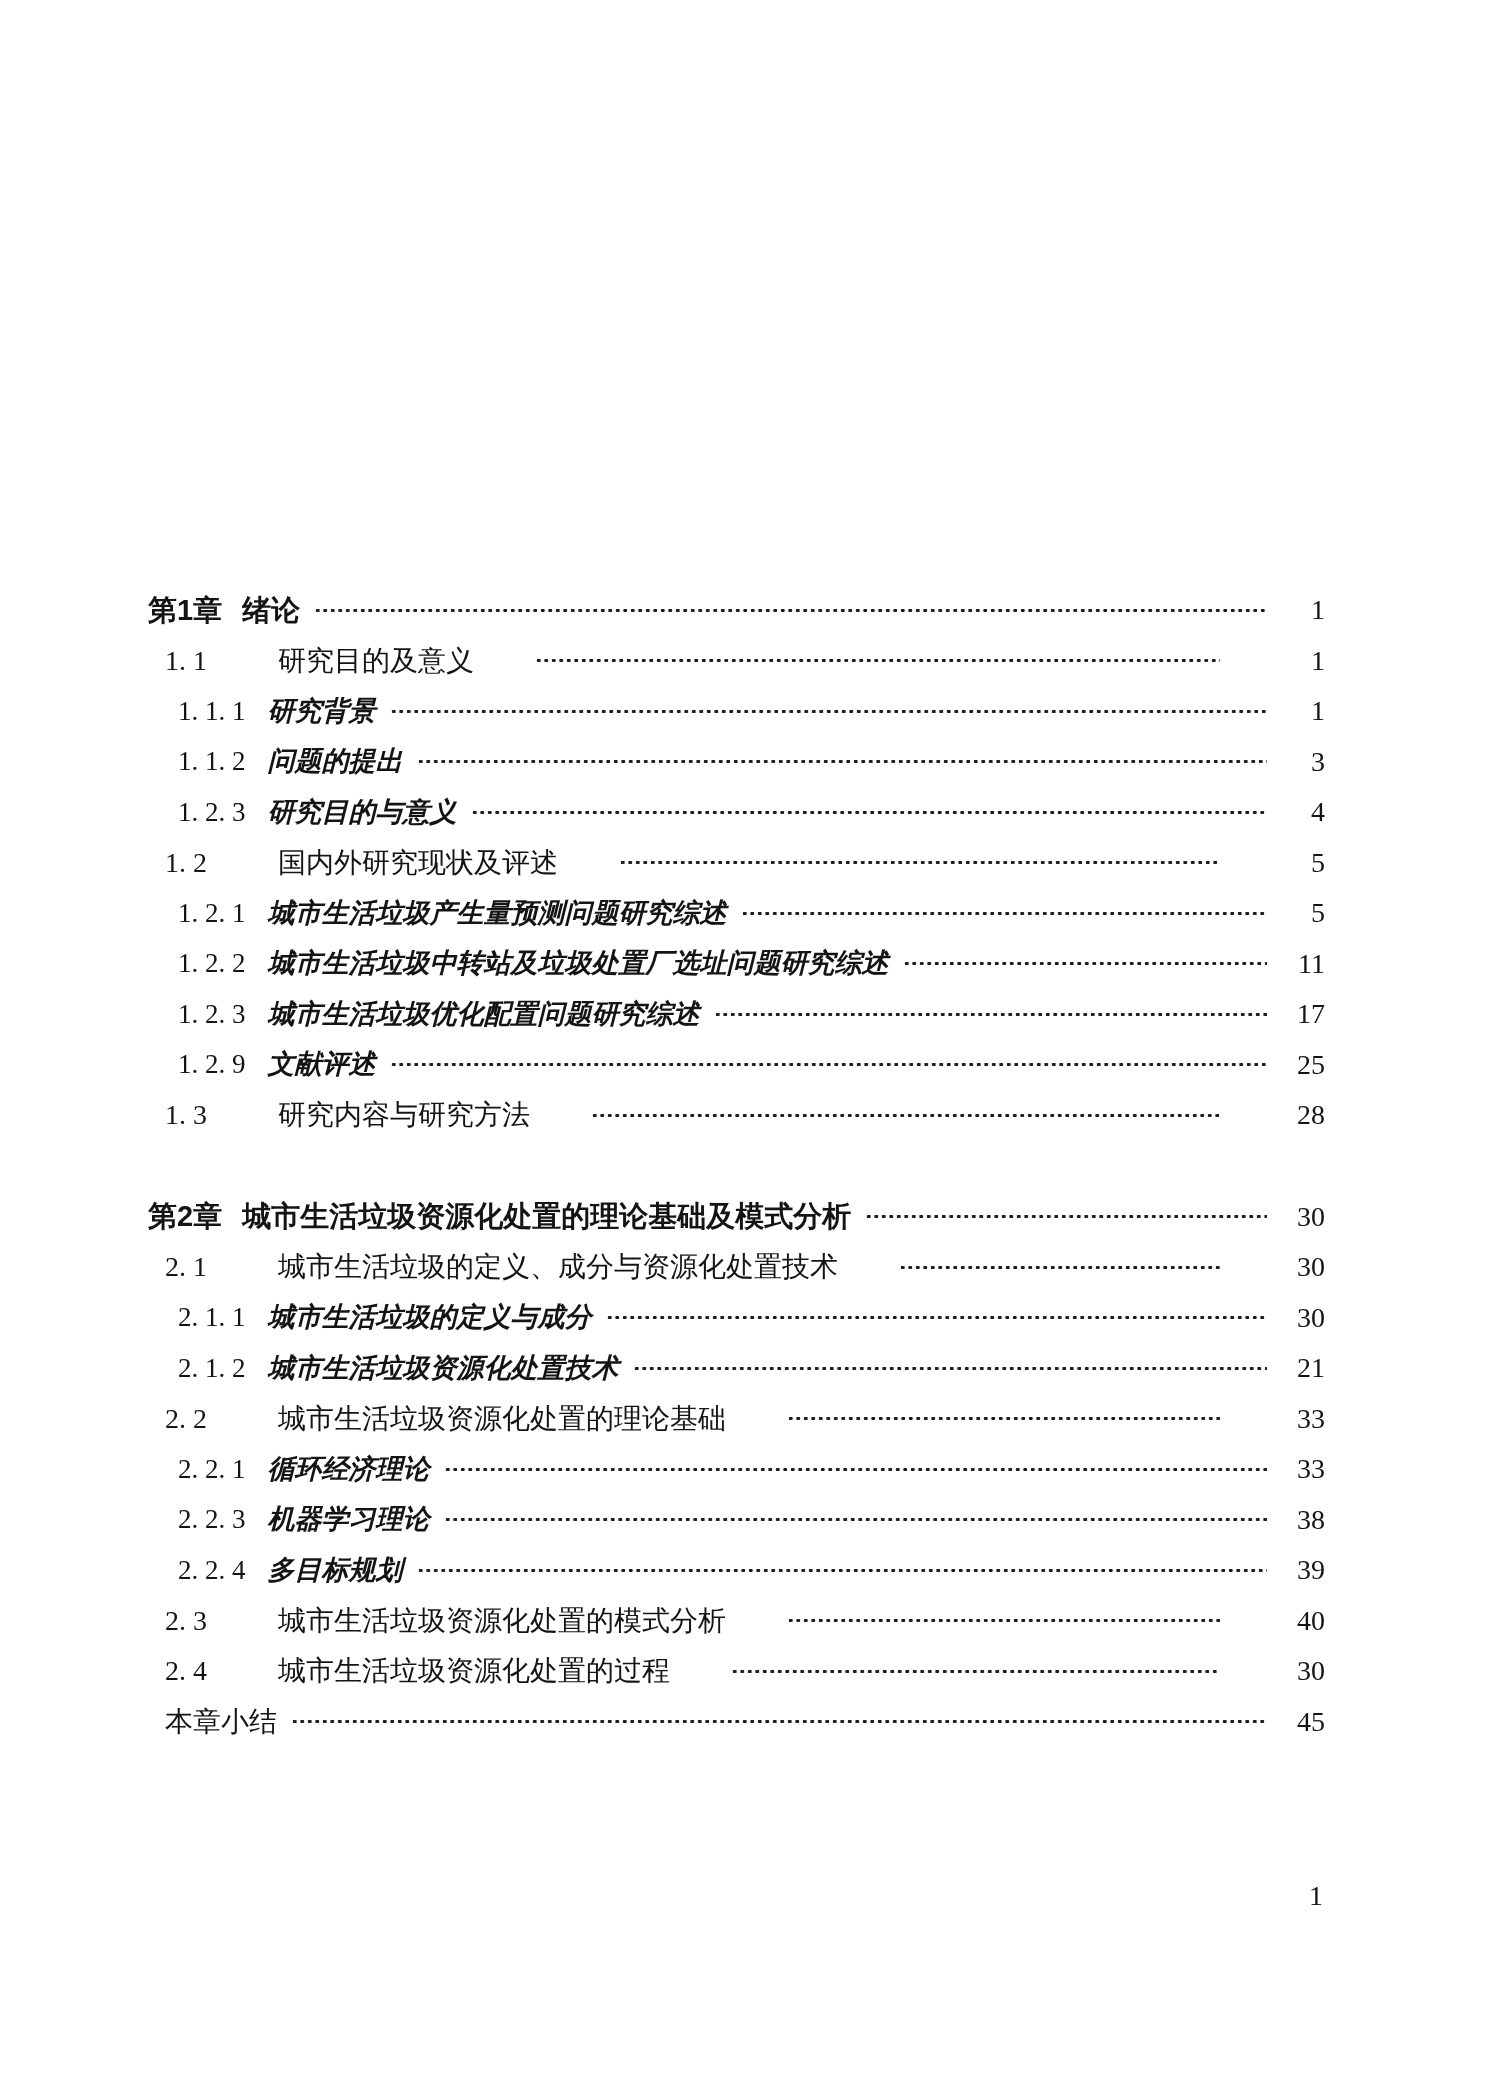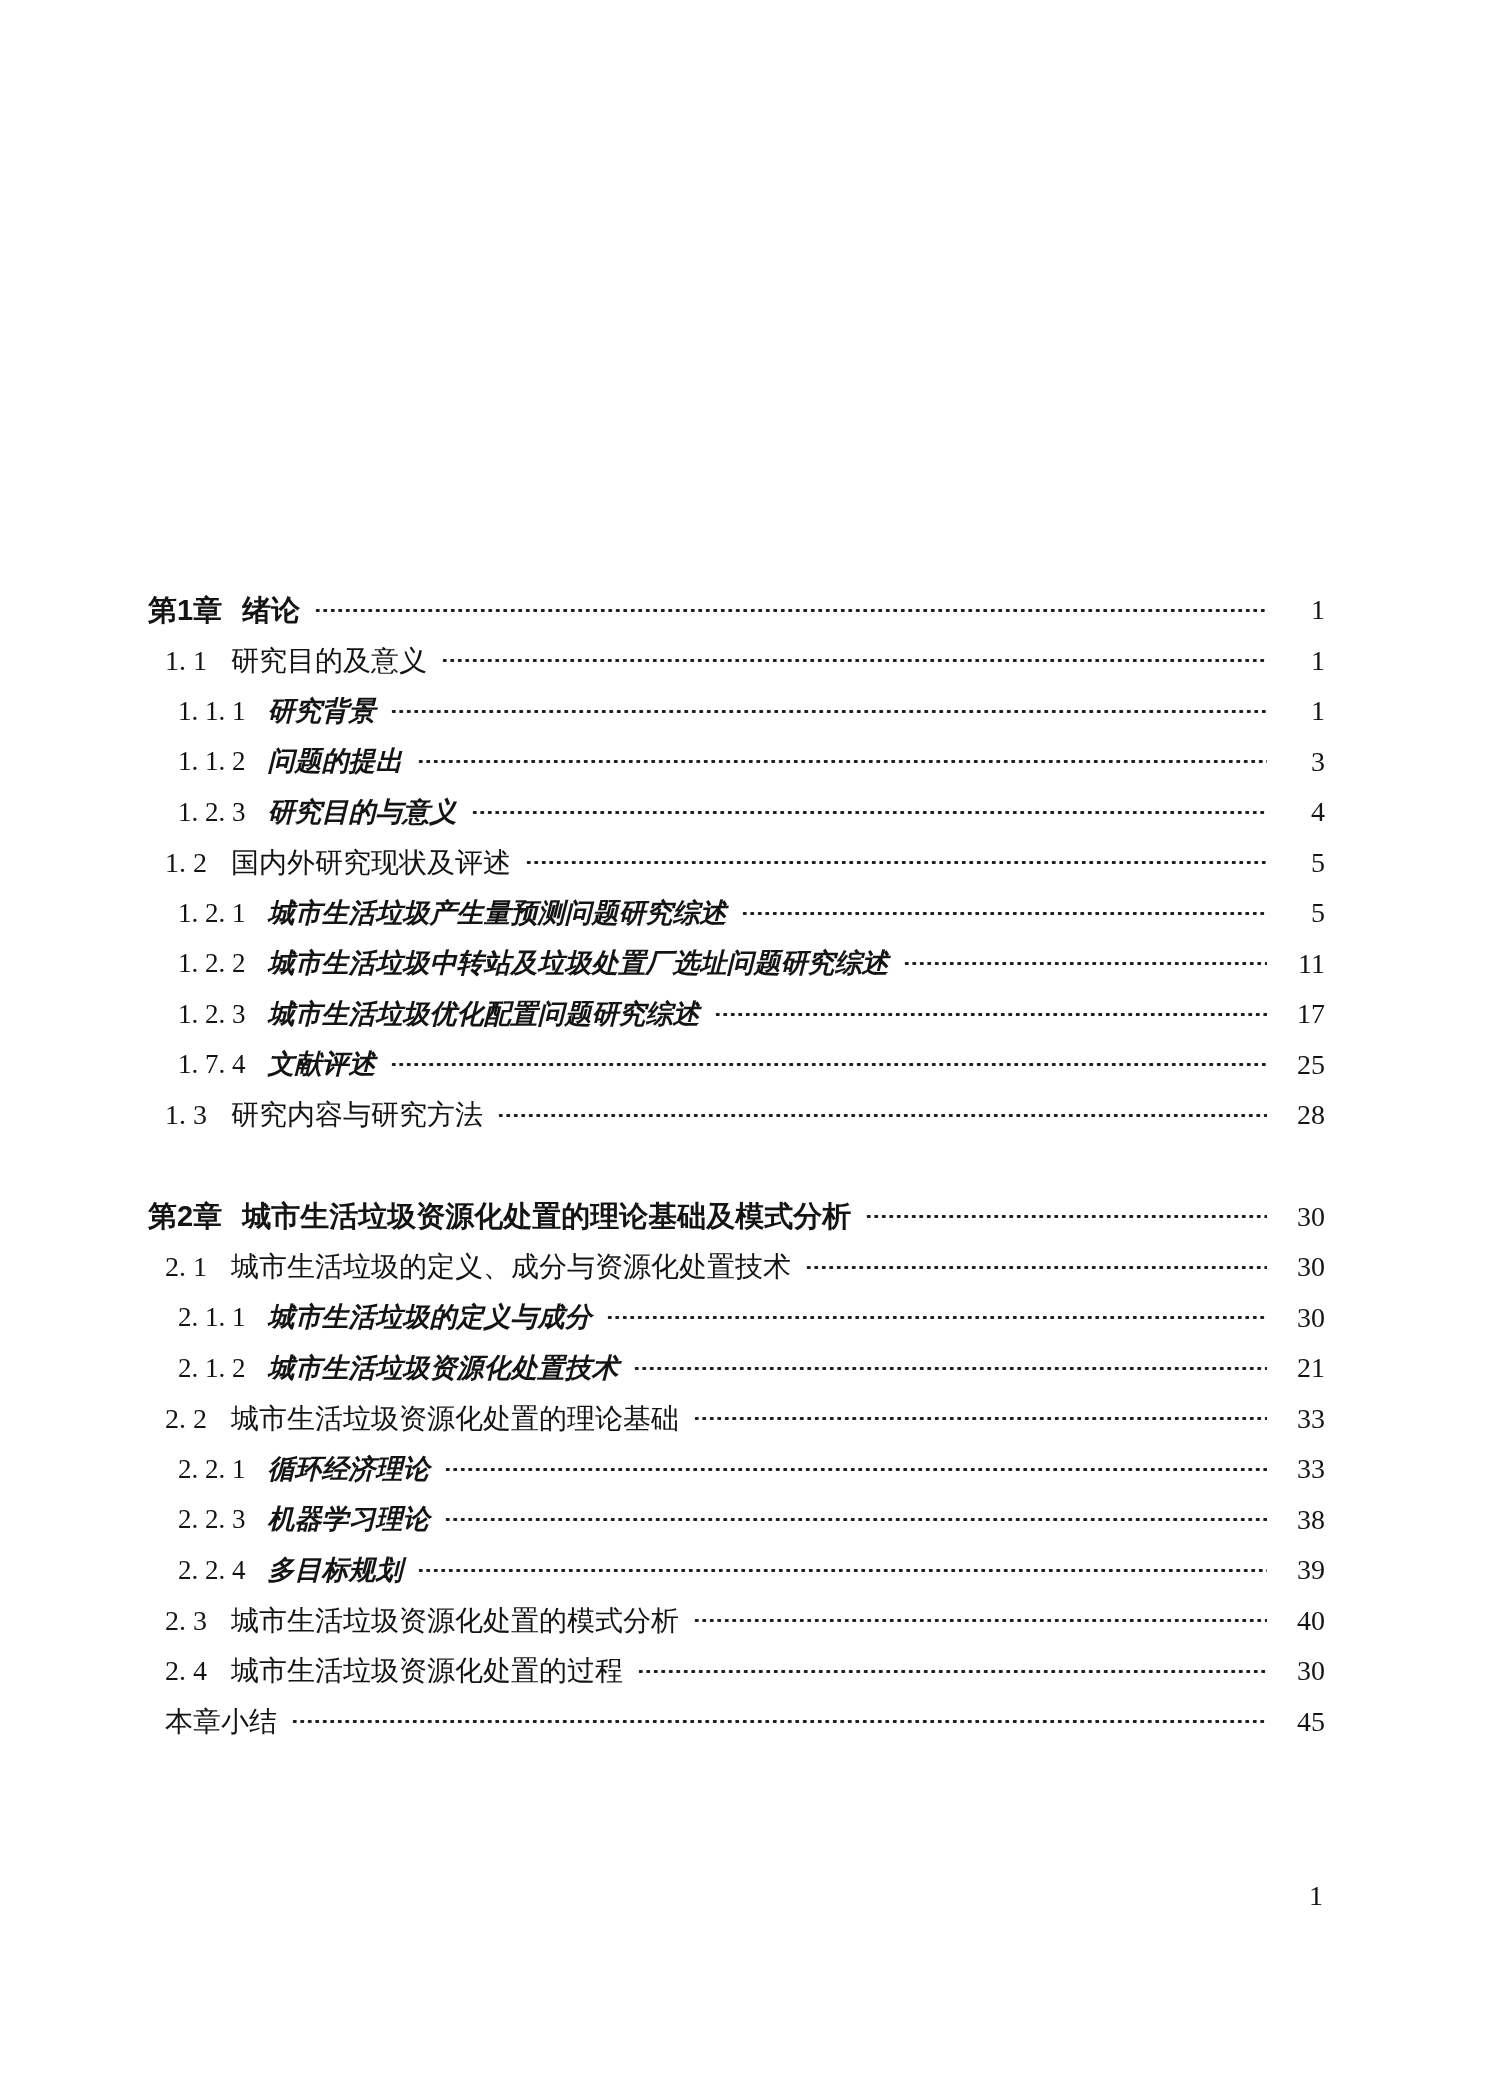--- a/index.html
+++ b/index.html
@@ -42,21 +42,21 @@
   .row .label { white-space: pre; flex: 0 0 auto; }
   .row .title { white-space: pre; flex: 0 0 auto; }
 
   .row.chapter {
     font-family: "Liberation Sans", "DejaVu Sans", sans-serif;
     font-weight: 700;
     font-size: 29px;
   }
   .row.chapter .label { margin-right: 20px; }
 
-  .row.l2 { padding-left: 17px; }
+  .row.l2 { padding-left: 17px; gap: 47px; }
   .row.l2 .label { margin-right: 24px; }
 
   .row.l3 { padding-left: 30px; font-size: 27px; }
   .row.l3 .label { margin-right: 22px; }
   .row.l3 .title { font-style: italic; font-weight: bold; }
 
   .row.plain { padding-left: 17px; }
 
   .gap-before { margin-top: 51px; }
 
@@ -145,21 +145,21 @@
     <span class="dots"></span>
     <span class="pagenum">11</span>
   </div>
       <div class="row l3">
     <span class="label">1. 2. 3</span>
     <span class="title">城市生活垃圾优化配置问题研究综述</span>
     <span class="dots"></span>
     <span class="pagenum">17</span>
   </div>
       <div class="row l3">
-    <span class="label">1. 7. 4</span>
+    <span class="label">1. 2. 9</span>
     <span class="title">文献评述</span>
     <span class="dots"></span>
     <span class="pagenum">25</span>
   </div>
       <div class="row l2">
     <span class="label">1. 3</span>
     <span class="title">研究内容与研究方法</span>
     <span class="dots"></span>
     <span class="pagenum">28</span>
   </div>

